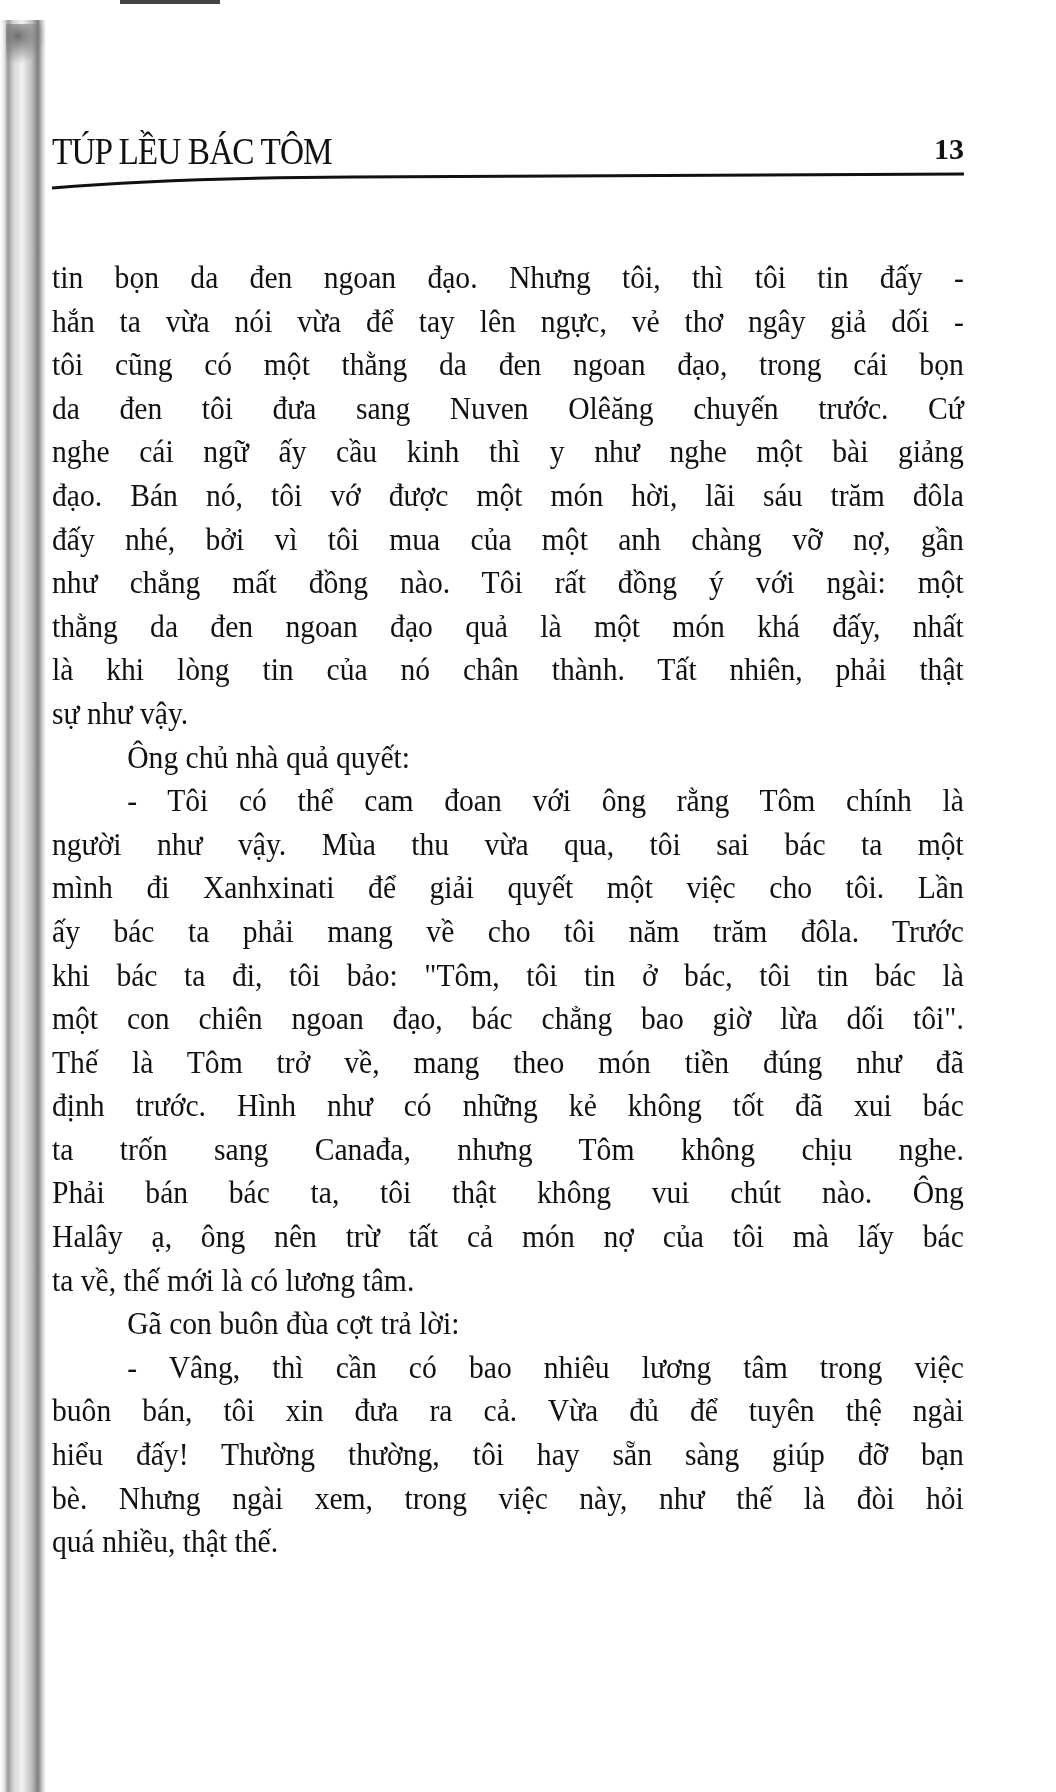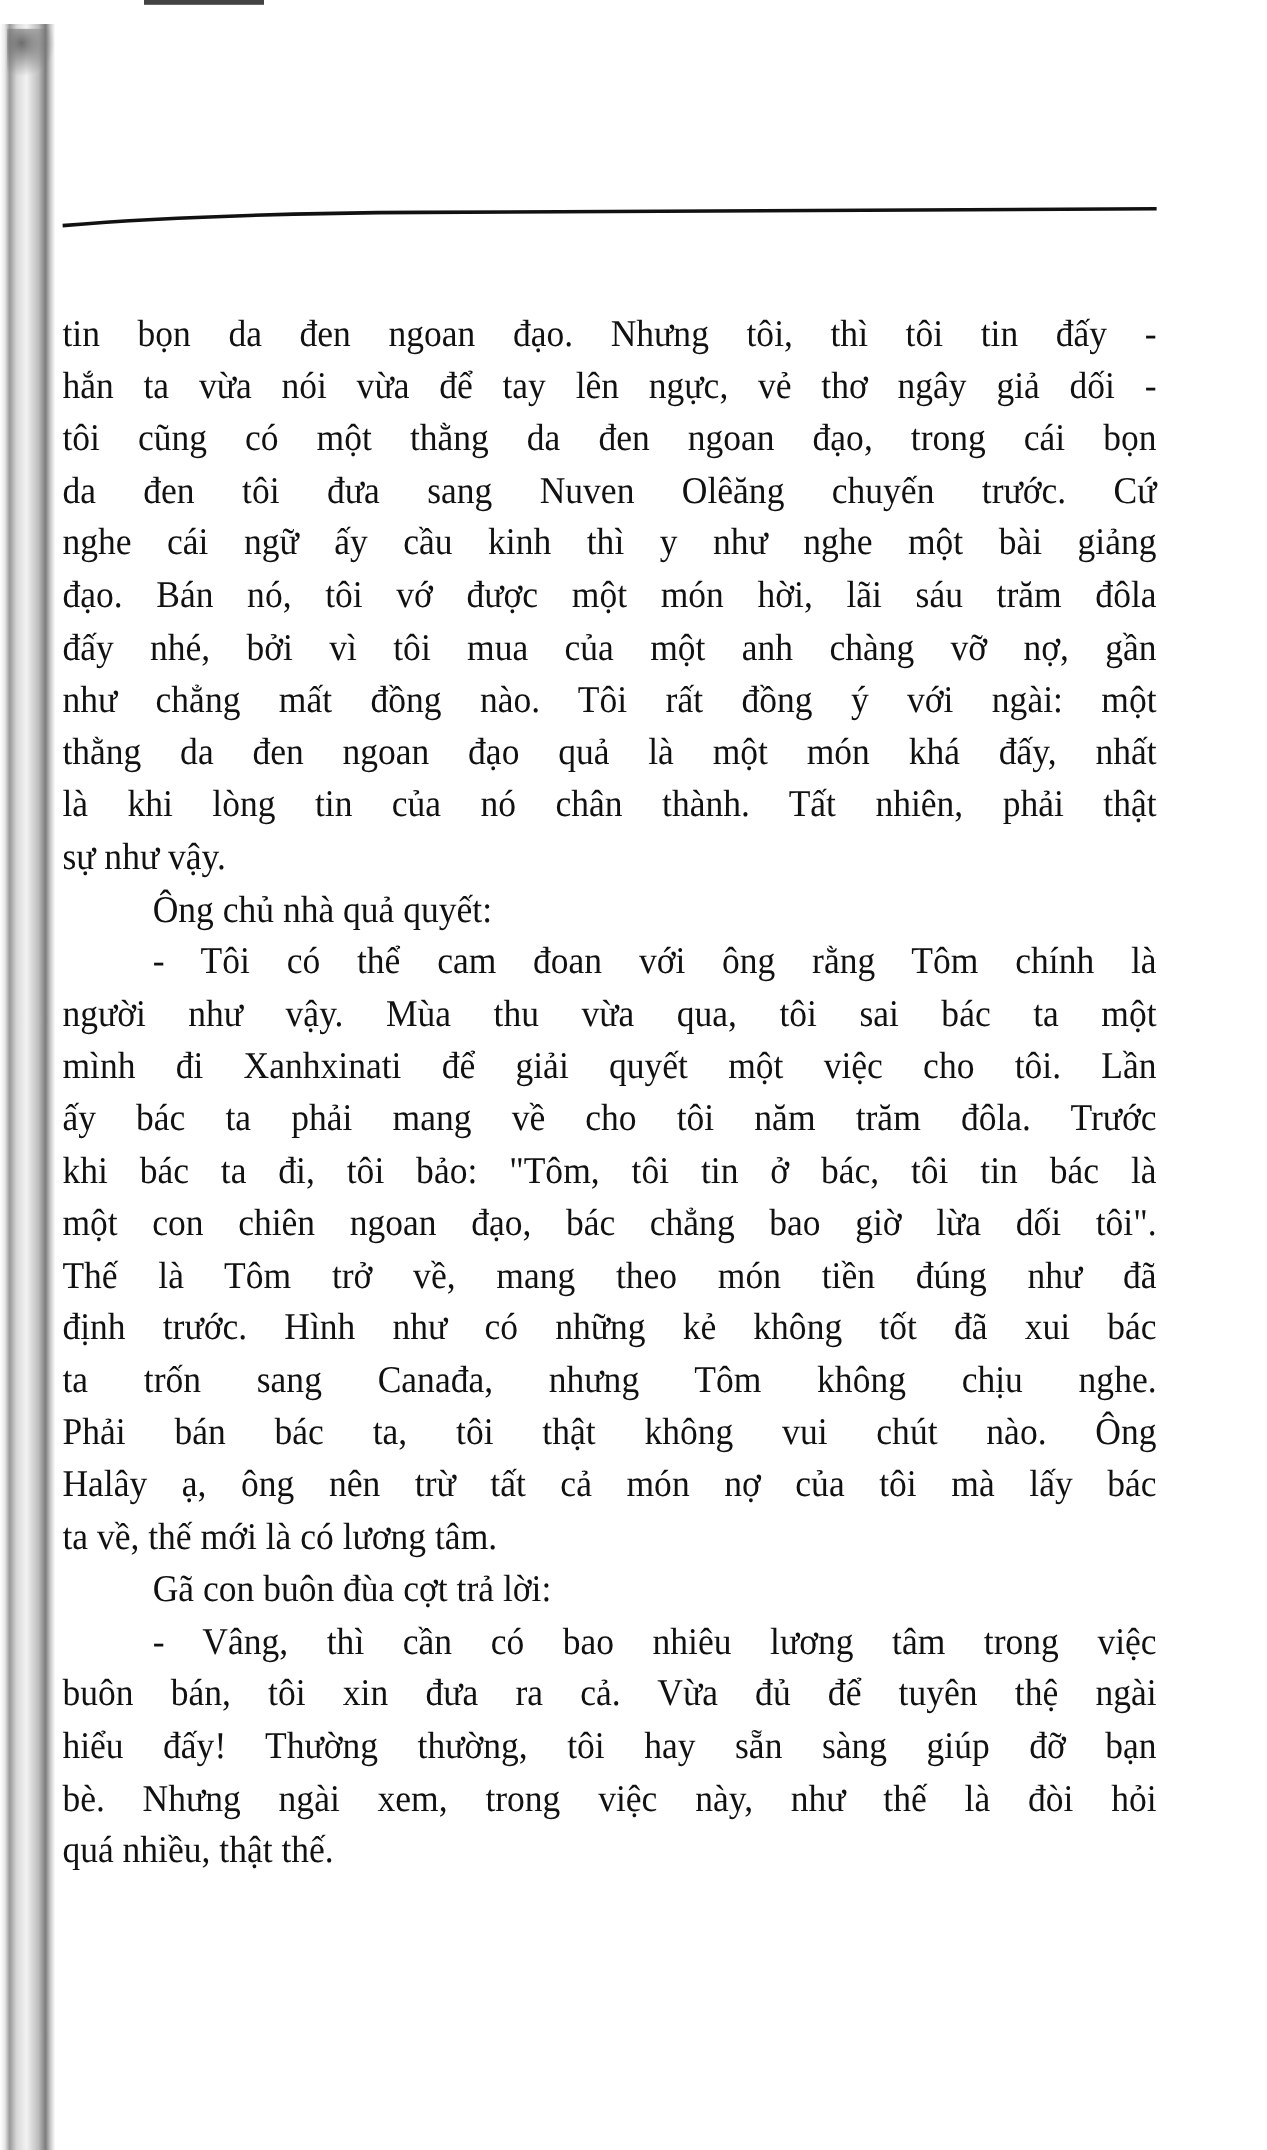--- a/index.html
+++ b/index.html
@@ -107,20 +107,24 @@
   </style>
 </head>
 <body>
 
 <div class="top-smudge"></div>
 <div class="spine"></div>
 <div class="spine-top"></div>
 
 <div class="page">
 
+  <div class="header">
+    <span class="running-title">TÚP LỀU BÁC TÔM</span>
+    <span class="page-number">13</span>
+  </div>
 
   <svg class="header-rule" viewBox="0 0 912 20" preserveAspectRatio="none">
     <path d="M0 16 Q 120 6 300 5 L 912 2" stroke="#111" stroke-width="3" fill="none"></path>
   </svg>
 
   <div class="body-text">
     <span class="line">tin bọn da đen ngoan đạo. Nhưng tôi, thì tôi tin đấy -</span>
     <span class="line">hắn ta vừa nói vừa để tay lên ngực, vẻ thơ ngây giả dối -</span>
     <span class="line">tôi cũng có một thằng da đen ngoan đạo, trong cái bọn</span>
     <span class="line">da đen tôi đưa sang Nuven Olêăng chuyến trước. Cứ</span>

